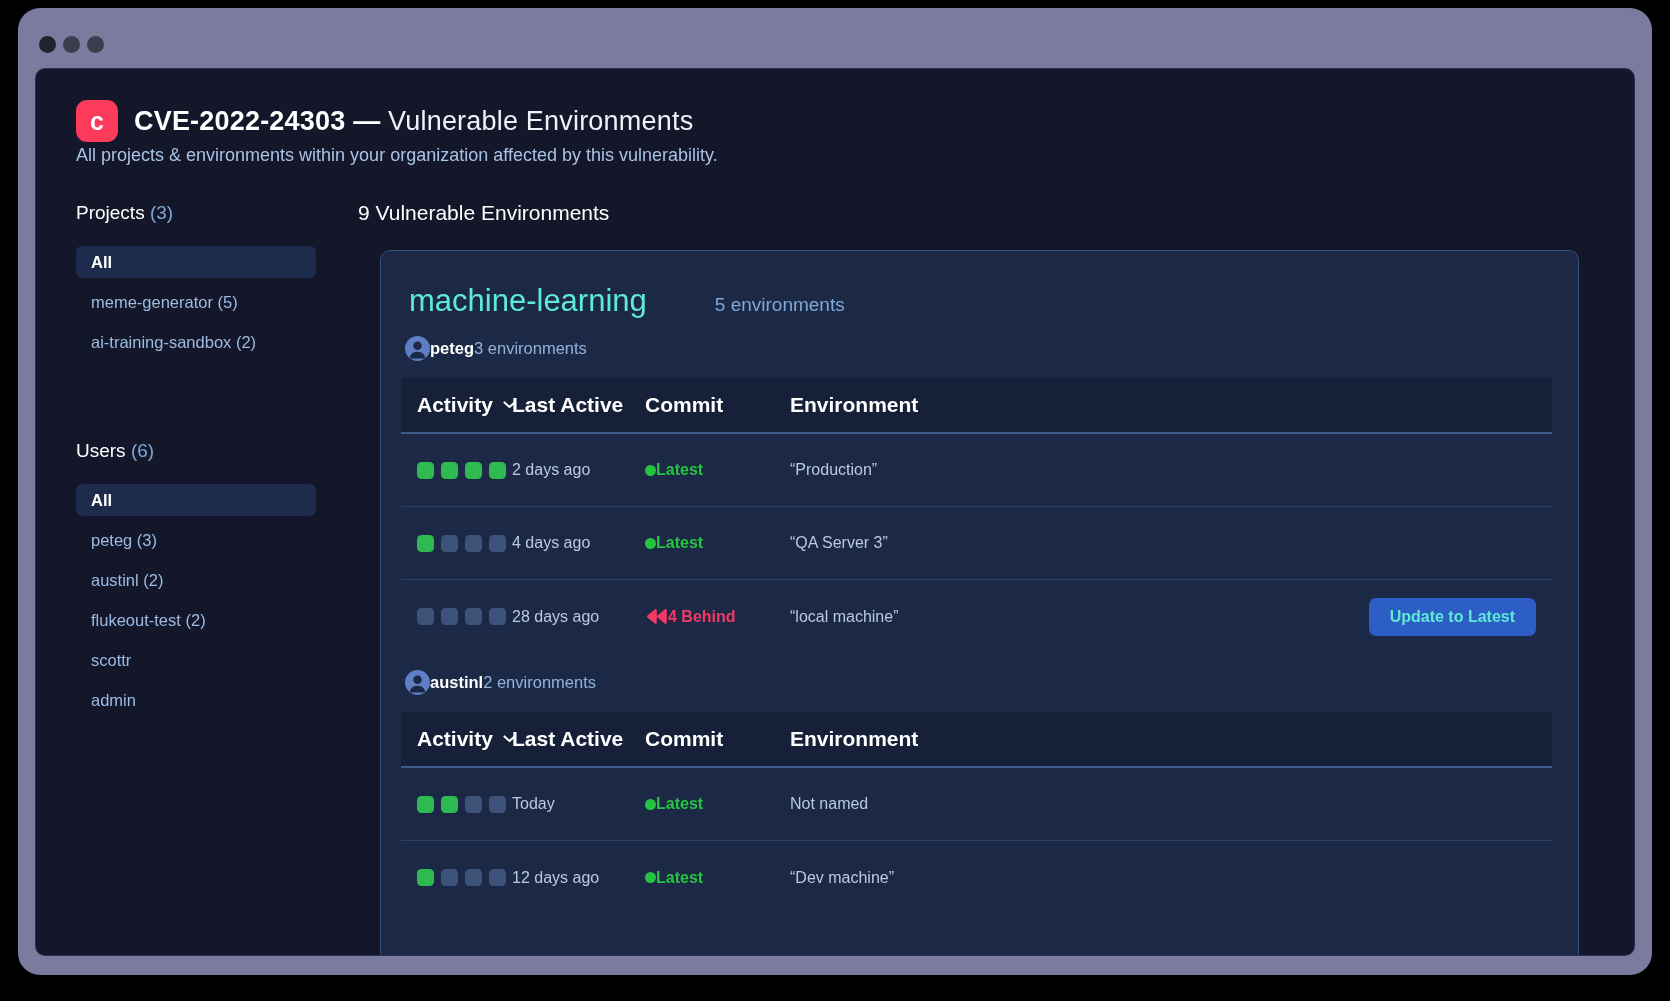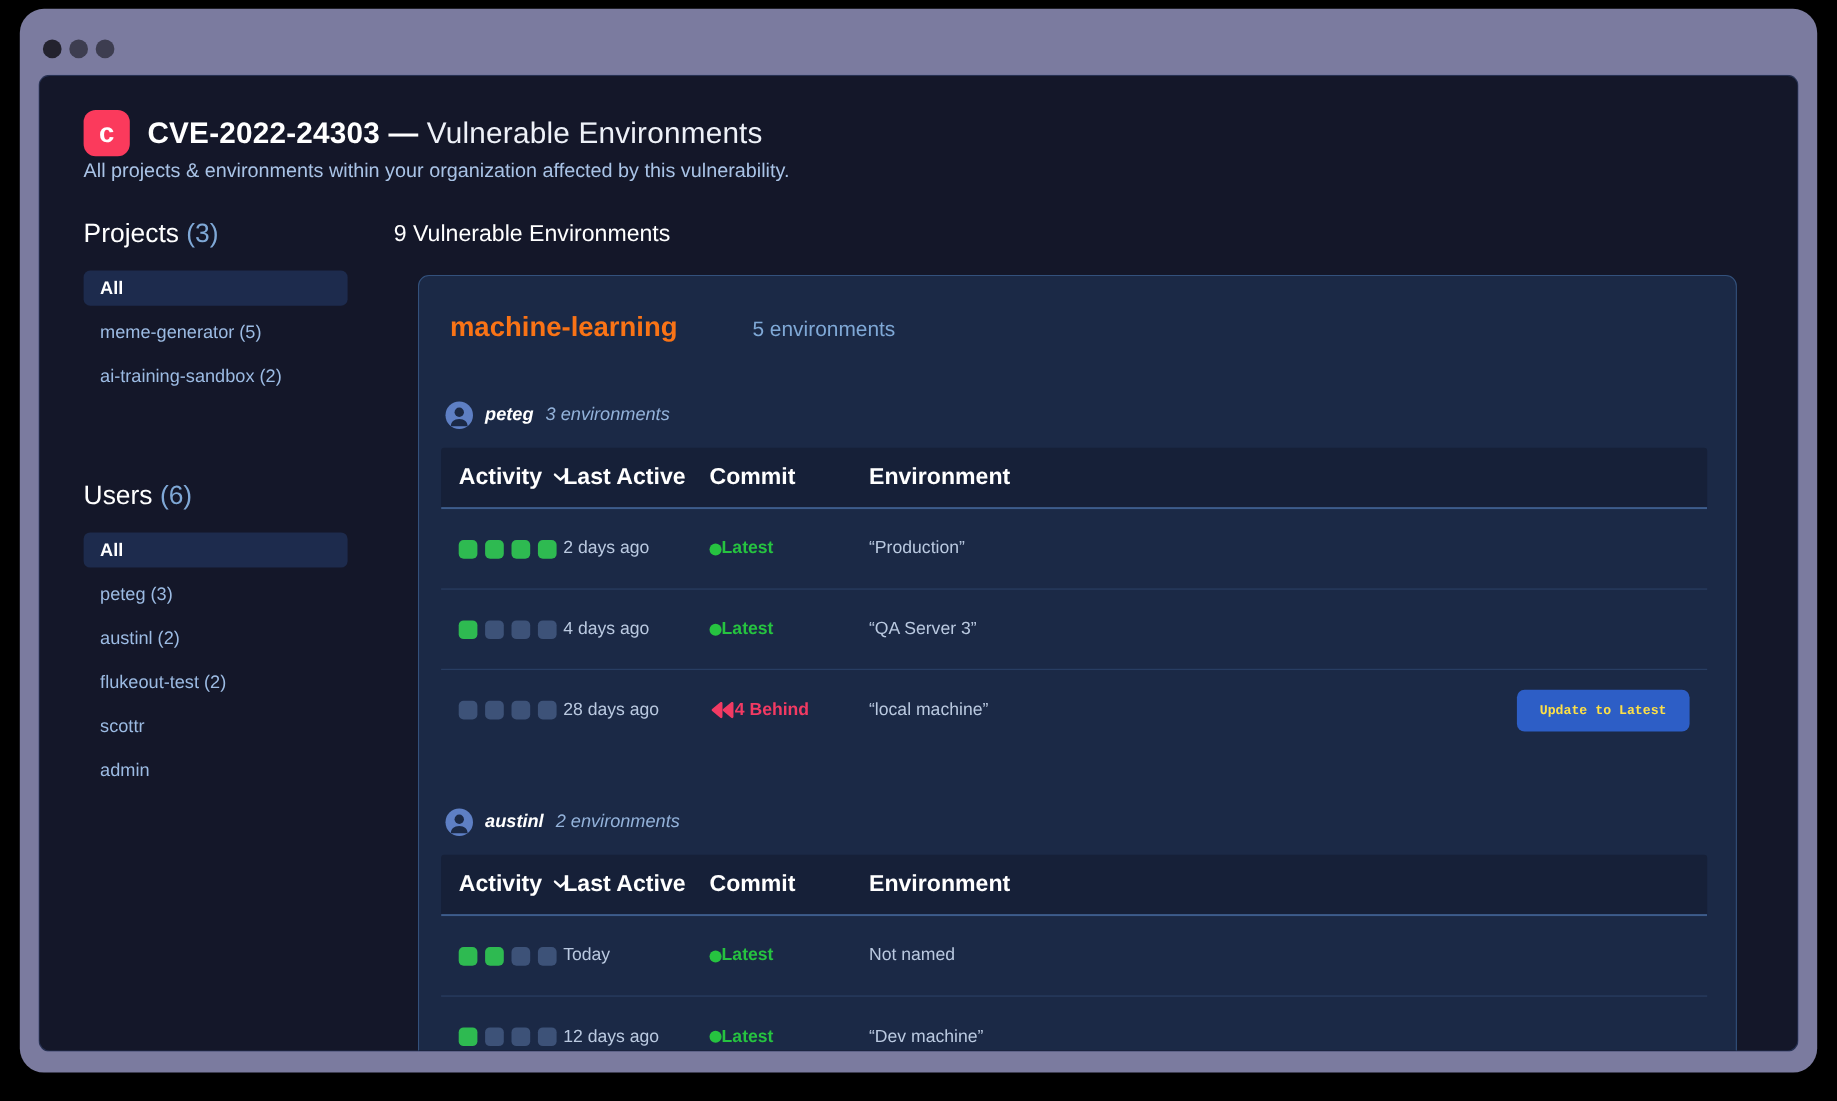--- a/index.html
+++ b/index.html
@@ -28,39 +28,39 @@
   .badge{width:42px;height:42px;border-radius:11px;background:var(--badge);
     color:#fff;font-weight:700;font-size:25px;display:flex;align-items:center;justify-content:center;flex:none;}
   .title{font-size:27px;color:#fff;font-weight:400;letter-spacing:.2px;}
   .title .strong{font-weight:700;}
   .title .rest{font-weight:400;color:#eef1f8;}
   .subtitle{margin-top:0;font-size:18px;color:var(--subtitle);line-height:24px;}
 
   .body{display:flex;margin-top:33px;padding-left:40px;}
 
   .sidebar{width:240px;flex:none;}
-  .section-title{font-size:24px;color:#fff;font-weight:500;line-height:26px;}
+  .section-title{font-size:19px;color:#fff;font-weight:500;line-height:26px;}
   .section-title .count{color:var(--accent);font-weight:400;}
   .side-list{list-style:none;margin-top:20px;}
   .side-item{height:32px;margin-bottom:8px;display:flex;align-items:center;
     padding:0 15px;border-radius:6px;font-size:16.5px;color:var(--item);cursor:pointer;}
   .side-item.selected{background:var(--selected);color:#fff;font-weight:700;}
   .users-section{margin-top:80px;}
 
   .main{flex:1;margin-left:42px;padding-right:55px;min-width:0;}
   .main-heading{font-size:21px;color:#fff;font-weight:500;line-height:26px;}
 
   .card{margin-top:24px;margin-left:22px;background:var(--card);
     border:1.5px solid var(--card-border);border-radius:10px;
     padding:32px 26px 60px 20px;min-height:780px;}
   .card-title-row{display:flex;align-items:baseline;gap:20px;padding-left:8px;}
-  .project-name{font-size:25px;font-weight:700;color:#f97316;}
+  .project-name{font-size:31px;font-weight:400;color:#5eead4;}
   .env-count{font-size:19px;color:var(--accent);margin-left:48px;}
 
-  .group-header{display:flex;align-items:center;gap:11px;margin:52px 0 17px 4px;height:26px;font-style:italic;}
+  .group-header{display:flex;align-items:center;margin:16px 0 17px 4px;height:26px;}
   .avatar{width:25px;height:25px;border-radius:50%;background:var(--avatar);
     overflow:hidden;flex:none;display:block;}
   .user-name{font-weight:700;font-size:16.5px;color:#fff;}
   .group-env-count{font-size:16.5px;color:#93b2da;}
 
   .thead,.row{display:grid;grid-template-columns:95px 133px 145px 1fr auto;
     align-items:center;padding:0 16px;}
   .thead{height:56px;background:var(--thead);border-bottom:2px solid var(--thead-border);
     border-radius:3px 3px 0 0;font-weight:700;font-size:21px;color:#fff;}
   .th-activity{display:flex;align-items:center;gap:10px;cursor:pointer;}
@@ -71,22 +71,22 @@
   .squares{display:flex;gap:7px;}
   .sq{width:17px;height:17px;border-radius:4.5px;background:var(--sq-off);}
   .sq.on{background:var(--sq-green);}
   .commit{display:flex;align-items:center;gap:0;font-weight:600;}
   .commit.latest{color:var(--green);}
   .commit.behind{color:var(--pink);}
   .commit-dot{width:11px;height:11px;border-radius:50%;background:var(--green);flex:none;}
   .rewind{display:flex;align-items:center;flex:none;}
   .cell-env{padding-right:12px;}
   .cell-action{display:flex;justify-content:flex-end;}
-  .update-btn{height:38px;padding:0 21px;background:var(--btn);color:#fde047;border:none;
-    border-radius:7px;font-weight:700;font-size:12px;cursor:pointer;font-family:Liberation Mono, monospace;}
+  .update-btn{height:38px;padding:0 21px;background:var(--btn);color:#5eead4;border:none;
+    border-radius:7px;font-weight:700;font-size:16px;cursor:pointer;font-family:Liberation Sans, sans-serif;}
 </style>
 </head>
 <body>
 
 <div class="window">
   <div class="dots">
     <span class="dot dot-1"></span>
     <span class="dot dot-2"></span>
     <span class="dot dot-3"></span>
   </div>

